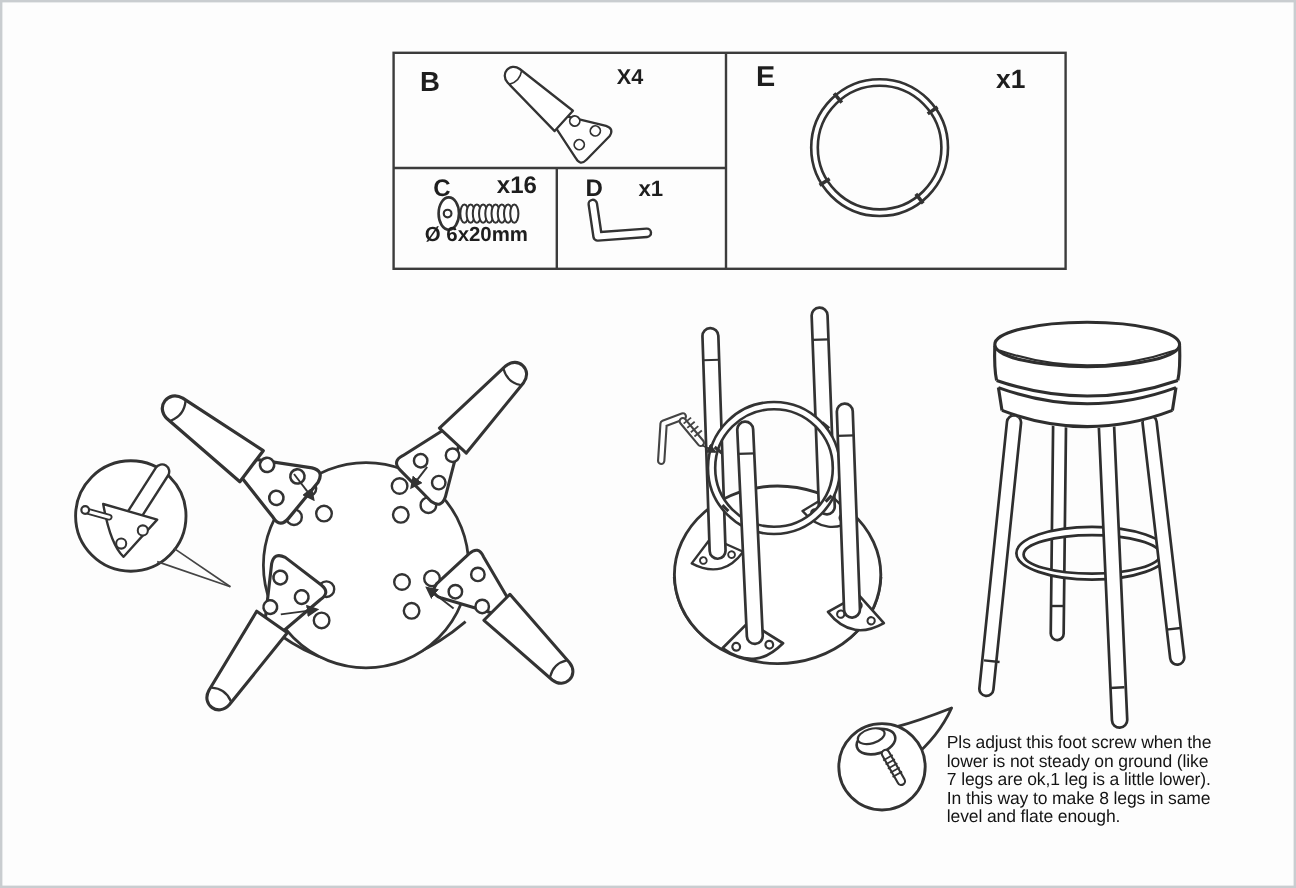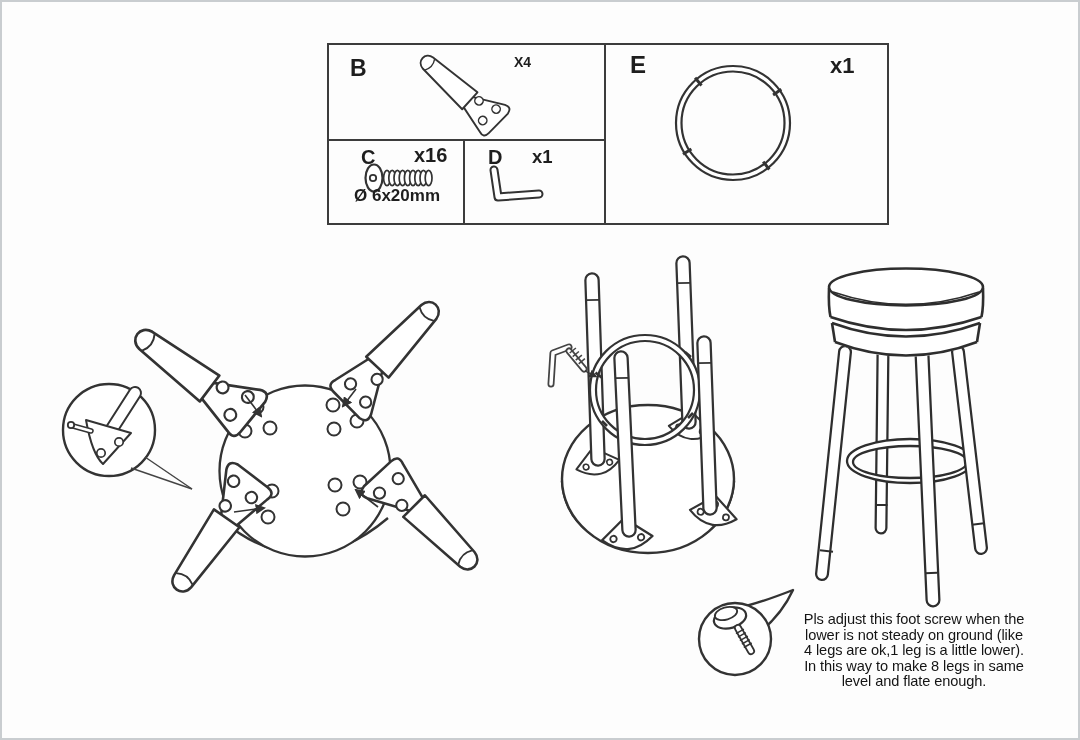--- a/index.html
+++ b/index.html
@@ -9,33 +9,32 @@
     box-sizing:border-box;
     background:#fdfdfd;
     border:2px solid #c9cdd0;
     overflow:hidden;
     font-family:"Liberation Sans", sans-serif;
     color:#1b1b1b;
   }
   #lineart{position:absolute;left:0;top:0;}
   .lbl{position:absolute;font-weight:bold;color:#1e1e1e;white-space:nowrap;line-height:1;}
   .lbl-b   {left:348px;top:55px;font-size:23px;}
-  .lbl-bqty{left:512px;top:53px;font-size:14px;}
+  .lbl-bqty{left:512px;top:53px;font-size:18px;}
   .lbl-e   {left:628px;top:51px;font-size:24px;}
   .lbl-eqty{left:828px;top:53px;font-size:22px;}
   .lbl-c   {left:359px;top:145px;font-size:20px;}
   .lbl-cqty{left:412px;top:143px;font-size:20px;text-align:right;}
   .lbl-cspec{left:352px;top:185px;font-size:17px;}
   .lbl-d   {left:486px;top:145px;font-size:20px;}
   .lbl-dqty{left:530px;top:146px;font-size:18.5px;}
   .note{
     position:absolute;left:787px;top:610px;width:250px;
     font-size:14.6px;line-height:15.6px;color:#141414;
     letter-spacing:-0.1px;
-    text-align:center;
   }
   .note div{white-space:nowrap;}
 </style>
 </head>
 <body>
 
 <div id="sheet">
 
   <svg id="lineart" width="1080" height="740" viewBox="0 0 1080 740">
     <defs>
@@ -271,18 +270,18 @@
   <div class="lbl lbl-eqty">x1</div>
   <div class="lbl lbl-c">C</div>
   <div class="lbl lbl-cqty">x16</div>
   <div class="lbl lbl-cspec">Ø 6x20mm</div>
   <div class="lbl lbl-d">D</div>
   <div class="lbl lbl-dqty">x1</div>
 
   <div class="note">
     <div>Pls adjust this foot screw when the</div>
     <div>lower is not steady on ground (like</div>
-    <div>4 legs are ok,1 leg is a little lower).</div>
+    <div>7 legs are ok,1 leg is a little lower).</div>
     <div>In this way to make 8 legs in same</div>
     <div>level and flate enough.</div>
   </div>
 
 </div>
 
 </body></html>

